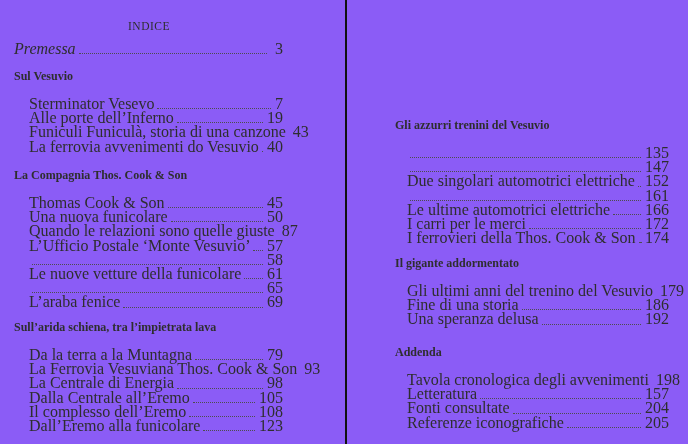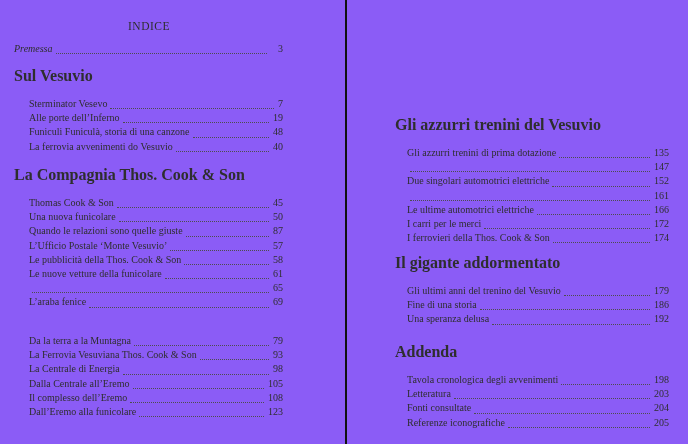--- a/index.html
+++ b/index.html
@@ -27,30 +27,30 @@
     text-align:center; font-size:11.5px; letter-spacing:0.5px;
     line-height:14px;
   }
 
   .block, .section { position:absolute; }
   .page-left  .block,
   .page-left  .section { left:14px; width:269px; }
   .page-right .section { left:48px; width:274px; }
 
   .heading {
-    font-weight:bold; font-size:16px; line-height:14px;
+    font-weight:bold; font-size:12px; line-height:14px;
     white-space:nowrap;
   }
   .entries { margin-top:14px; }
   .page-left  .entries { margin-left:15px;font-family:Liberation Serif, serif; }
   .page-right .entries { margin-left:12px; }
 
   .row {
     display:flex; height:14.2px; line-height:14.2px;
-    font-size:10px;
+    font-size:16px;
   }
   .row .t { white-space:nowrap; }
   .row .dots { flex:1; position:relative; margin:0 4px 0 3px; }
   .row .dots::after {
     content:""; position:absolute; left:0; right:0; bottom:2px;
     border-bottom:1.5px dotted #4d4d4d;
   }
   .row .n { white-space:nowrap; text-align:right; }
   .premessa .t { font-style:italic; }
   .premessa .n { min-width:12px; }
@@ -81,21 +81,21 @@
           <span class="n">7</span>
         </div>
         <div class="row">
           <span class="t">Alle porte dell’Inferno</span>
           <span class="dots"></span>
           <span class="n">19</span>
         </div>
         <div class="row">
           <span class="t">Funiculi Funiculà, storia di una canzone</span>
           <span class="dots"></span>
-          <span class="n">48</span>
+          <span class="n">43</span>
         </div>
         <div class="row">
           <span class="t">La ferrovia avvenimenti do Vesuvio</span>
           <span class="dots"></span>
           <span class="n">40</span>
         </div>
       </div>
     </div>
 
     <div class="section" style="top:168px">
@@ -115,21 +115,20 @@
           <span class="t">Quando le relazioni sono quelle giuste</span>
           <span class="dots"></span>
           <span class="n">87</span>
         </div>
         <div class="row">
           <span class="t">L’Ufficio Postale ‘Monte Vesuvio’</span>
           <span class="dots"></span>
           <span class="n">57</span>
         </div>
         <div class="row">
-          <span class="t">Le pubblicità della Thos. Cook &amp; Son</span>
           <span class="dots"></span>
           <span class="n">58</span>
         </div>
         <div class="row">
           <span class="t">Le nuove vetture della funicolare</span>
           <span class="dots"></span>
           <span class="n">61</span>
         </div>
         <div class="row">
           <span class="dots"></span>
@@ -137,20 +136,21 @@
         </div>
         <div class="row">
           <span class="t">L’araba fenice</span>
           <span class="dots"></span>
           <span class="n">69</span>
         </div>
       </div>
     </div>
 
     <div class="section" style="top:320px">
+      <div class="heading">Sull’arida schiena, tra l’impietrata lava</div>
       <div class="entries">
         <div class="row">
           <span class="t">Da la terra a la Muntagna</span>
           <span class="dots"></span>
           <span class="n">79</span>
         </div>
         <div class="row">
           <span class="t">La Ferrovia Vesuviana Thos. Cook &amp; Son</span>
           <span class="dots"></span>
           <span class="n">93</span>
@@ -181,21 +181,20 @@
   </div>
 
   <div class="divider"></div>
 
   <div class="page page-right">
 
     <div class="section" style="top:118px">
       <div class="heading">Gli azzurri trenini del Vesuvio</div>
       <div class="entries">
         <div class="row">
-          <span class="t">Gli azzurri trenini di prima dotazione</span>
           <span class="dots"></span>
           <span class="n">135</span>
         </div>
         <div class="row">
           <span class="dots"></span>
           <span class="n">147</span>
         </div>
         <div class="row">
           <span class="t">Due singolari automotrici elettriche</span>
           <span class="dots"></span>
@@ -248,21 +247,21 @@
       <div class="heading">Addenda</div>
       <div class="entries">
         <div class="row">
           <span class="t">Tavola cronologica degli avvenimenti</span>
           <span class="dots"></span>
           <span class="n">198</span>
         </div>
         <div class="row">
           <span class="t">Letteratura</span>
           <span class="dots"></span>
-          <span class="n">203</span>
+          <span class="n">157</span>
         </div>
         <div class="row">
           <span class="t">Fonti consultate</span>
           <span class="dots"></span>
           <span class="n">204</span>
         </div>
         <div class="row">
           <span class="t">Referenze iconografiche</span>
           <span class="dots"></span>
           <span class="n">205</span>

